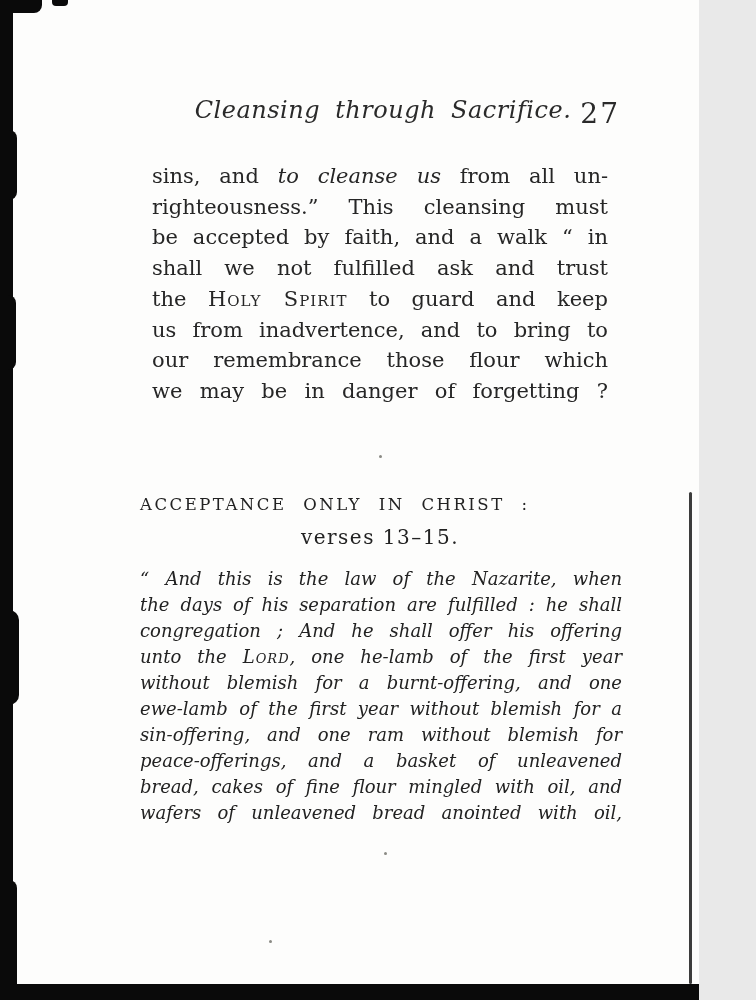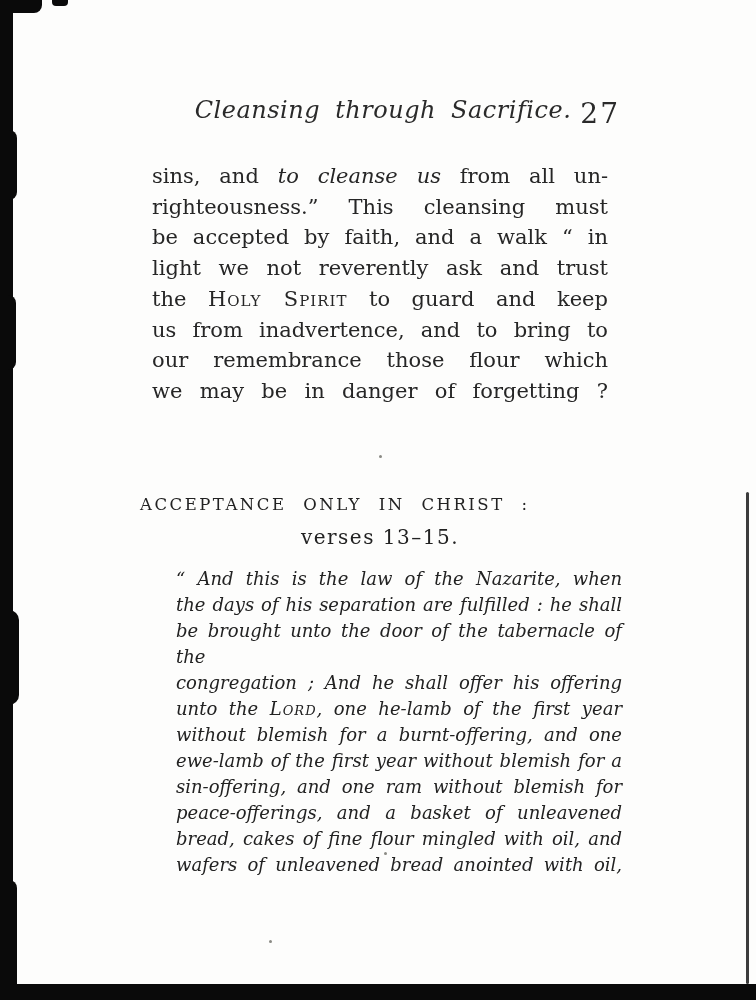--- a/index.html
+++ b/index.html
@@ -1,19 +1,19 @@
 <!DOCTYPE html>
 <html><head>
 <meta charset="utf-8">
 <style>
   * { margin: 0; padding: 0; box-sizing: border-box; }
   html, body { background: #e9e9e9; }
   .scan {
     position: relative;
-    width: 756px;
+    width: 699px;
     height: 1000px;
     background: #fdfdfc;
     overflow: hidden;
     font-family: "DejaVu Serif", "Liberation Serif", serif;
     color: #262626;
   }
 
   
   .edge-left {
     position: absolute; left: 0; top: 0; bottom: 0; width: 13px;
@@ -82,21 +82,21 @@
     color: #222;
   }
 
   
   .quote-block {
     position: absolute; left: 140px; top: 566px; width: 482px;
     font-style: italic;
     font-size: 18px;
     color: #222;
   }
-  .quote-block .tline { line-height: 26px; margin-left: 36px; }
+  .quote-block .tline { line-height: 26px; }
 
   
   .tline {
     text-align: justify;
     text-align-last: justify;
     text-justify: inter-word;
     white-space: normal;
   }
   .it { font-style: italic; }
   .sc { font-variant: small-caps; letter-spacing: 1px; }
@@ -121,34 +121,33 @@
 
   <div class="running-header">
     <div class="header-title">Cleansing through Sacrifice.</div>
     <span class="header-pagenum">27</span>
   </div>
 
   <div class="body-paragraph">
       <div class="tline"><span>sins, and </span><span class="it">to cleanse us</span><span> from all un-</span></div>
       <div class="tline"><span>righteousness.”  This cleansing must</span></div>
       <div class="tline"><span>be accepted by faith, and a walk “ in</span></div>
-      <div class="tline"><span>light we not reverently ask and trust</span></div>
+      <div class="tline"><span>shall we not fulfilled ask and trust</span></div>
       <div class="tline"><span>the </span><span class="sc">Holy Spirit</span><span> to guard and keep</span></div>
       <div class="tline"><span>us from inadvertence, and to bring to</span></div>
       <div class="tline"><span>our remembrance those flour which</span></div>
       <div class="tline"><span>we may be in danger of forgetting ?</span></div>
     </div>
 
   <div class="section-heading">ACCEPTANCE ONLY IN CHRIST :</div>
   <div class="section-subheading">verses 13–15.</div>
 
   <div class="quote-block">
       <div class="tline"><span>“ And this is the law of the Nazarite, when</span></div>
       <div class="tline"><span>the days of his separation are fulfilled : he shall</span></div>
-      <div class="tline"><span>be brought unto the door of the tabernacle of the</span></div>
       <div class="tline"><span>congregation ; And he shall offer his offering</span></div>
       <div class="tline"><span>unto the </span><span class="sc">Lord</span><span>, one he-lamb of the first year</span></div>
       <div class="tline"><span>without blemish for a burnt-offering, and one</span></div>
       <div class="tline"><span>ewe-lamb of the first year without blemish for a</span></div>
       <div class="tline"><span>sin-offering, and one ram without blemish for</span></div>
       <div class="tline"><span>peace-offerings, and a basket of unleavened</span></div>
       <div class="tline"><span>bread, cakes of fine flour mingled with oil, and</span></div>
       <div class="tline"><span>wafers of unleavened bread anointed with oil,</span></div>
     </div>
 

